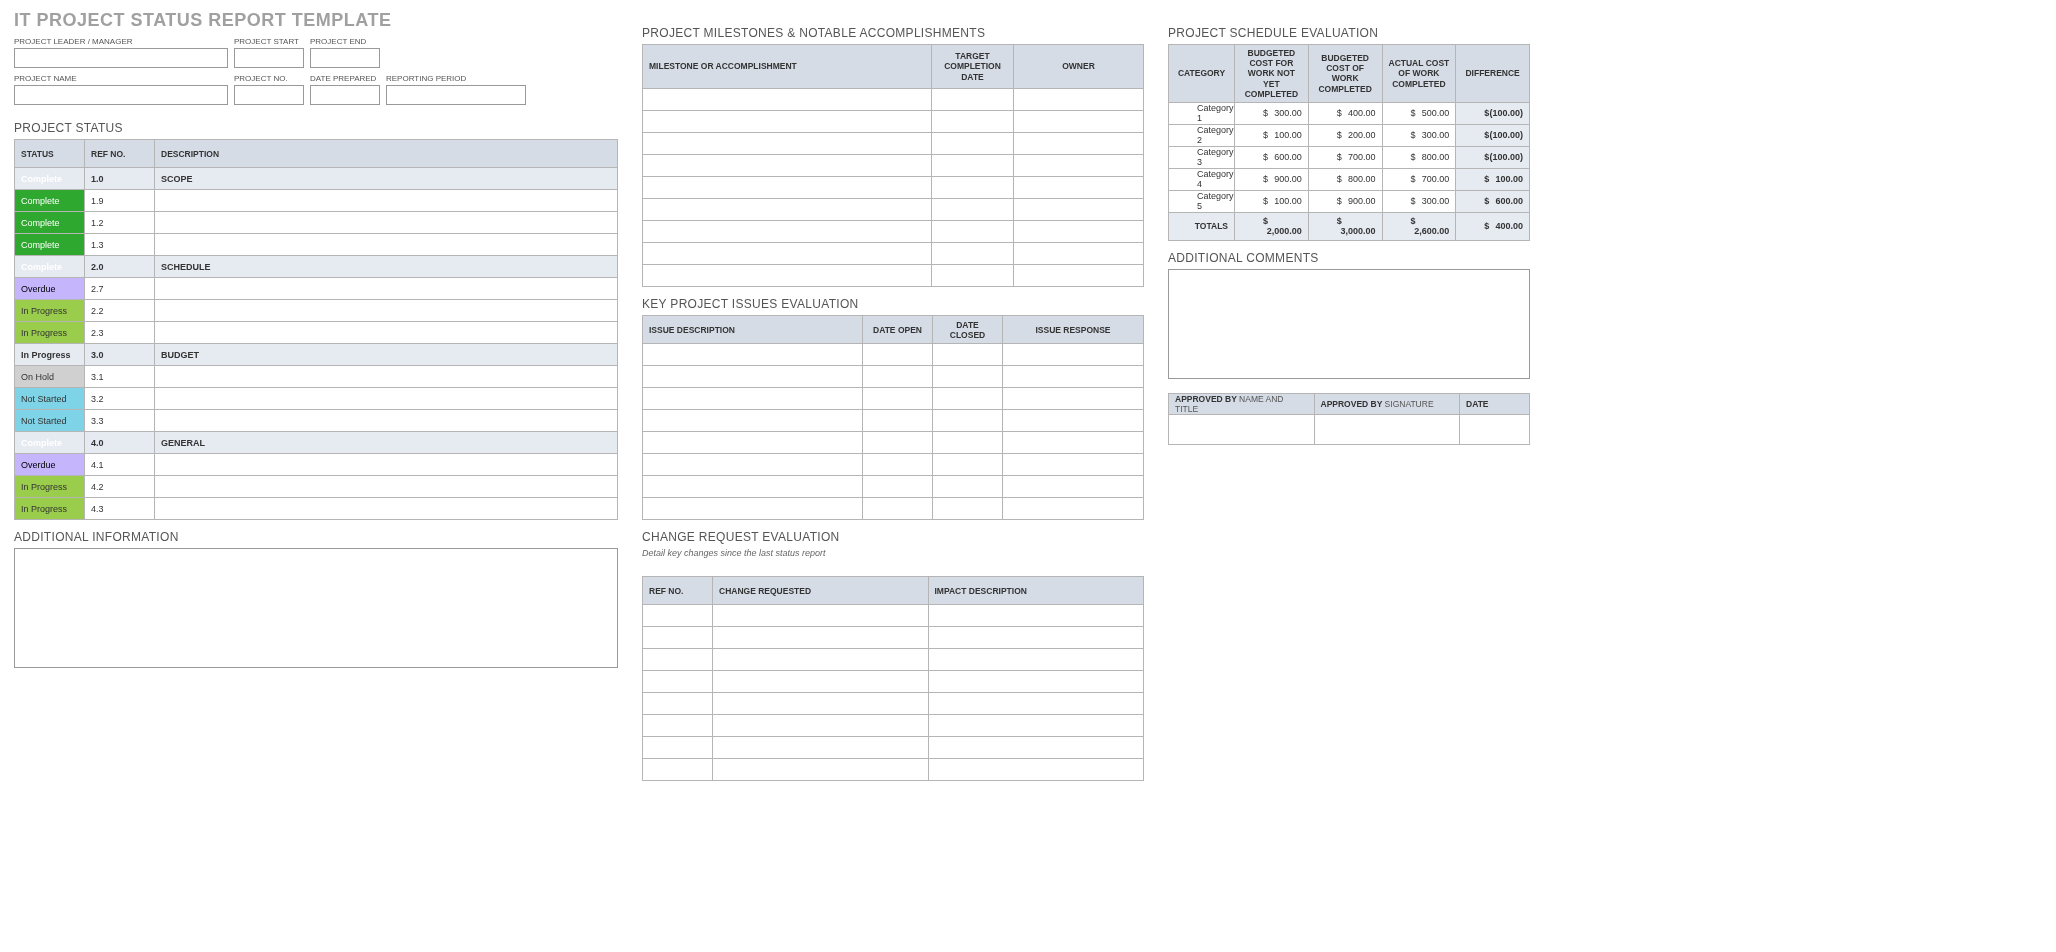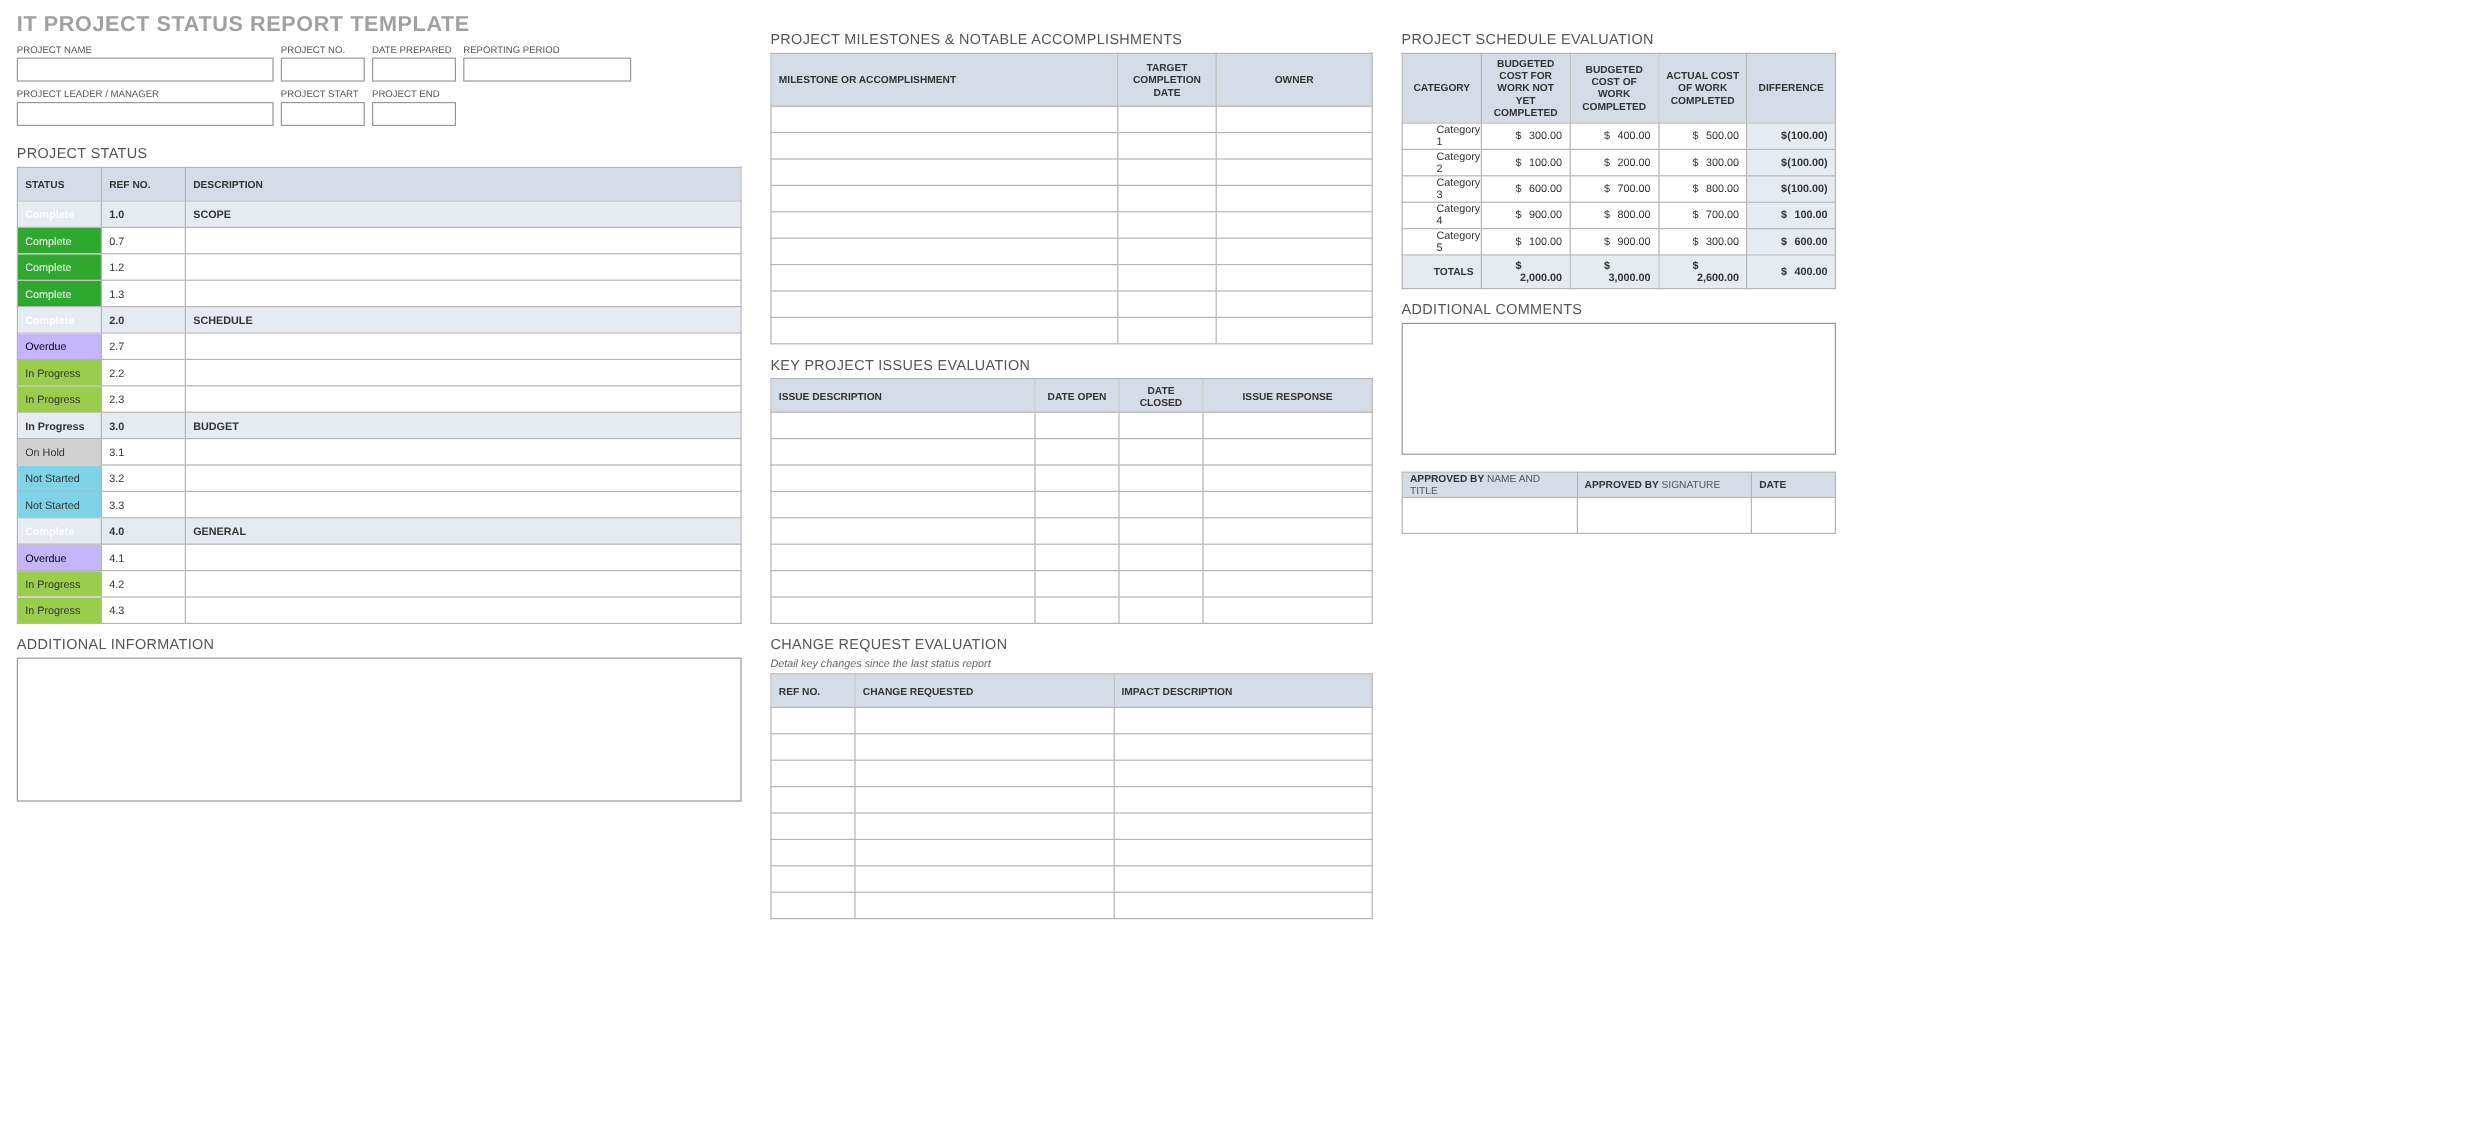--- a/index.html
+++ b/index.html
@@ -32,21 +32,21 @@
     font-size: 12px;
     font-weight: 400;
     color: #555;
     letter-spacing: 0.3px;
     margin: 10px 0 4px 0;
   }
   .subtitle {
     font-size: 9px;
     font-style: italic;
     color: #666;
-    margin-bottom: 3px;
+    margin-bottom: 18px;
   }
 
   
   .info-row { display: flex; gap: 6px; margin-bottom: 6px; }
   .info-field { display: flex; flex-direction: column; }
   .info-label { font-size: 8px; color: #555; margin-bottom: 2px; }
   .info-box { border: 0.75px solid #999; height: 20px; background: #fff; }
 
   
   table { border-collapse: collapse; width: 100%; table-layout: fixed; }
@@ -104,48 +104,48 @@
 </head>
 <body>
 
 <div class="page">
 
   <div class="col col1">
     <h1 class="title">IT PROJECT STATUS REPORT TEMPLATE</h1>
 
     <div class="info-row">
       <div class="info-field" style="width:214px">
+        <span class="info-label">PROJECT LEADER / MANAGER</span>
+        <div class="info-box"></div>
+      </div>
+      <div class="info-field" style="width:70px">
+        <span class="info-label">PROJECT START</span>
+        <div class="info-box"></div>
+      </div>
+      <div class="info-field" style="width:70px">
+        <span class="info-label">PROJECT END</span>
+        <div class="info-box"></div>
+      </div>
+    </div>
+
+    <div class="info-row">
+      <div class="info-field" style="width:214px">
         <span class="info-label">PROJECT NAME</span>
         <div class="info-box"></div>
       </div>
       <div class="info-field" style="width:70px">
         <span class="info-label">PROJECT NO.</span>
         <div class="info-box"></div>
       </div>
       <div class="info-field" style="width:70px">
         <span class="info-label">DATE PREPARED</span>
         <div class="info-box"></div>
       </div>
       <div class="info-field" style="width:140px">
         <span class="info-label">REPORTING PERIOD</span>
-        <div class="info-box"></div>
-      </div>
-    </div>
-
-    <div class="info-row">
-      <div class="info-field" style="width:214px">
-        <span class="info-label">PROJECT LEADER / MANAGER</span>
-        <div class="info-box"></div>
-      </div>
-      <div class="info-field" style="width:70px">
-        <span class="info-label">PROJECT START</span>
-        <div class="info-box"></div>
-      </div>
-      <div class="info-field" style="width:70px">
-        <span class="info-label">PROJECT END</span>
         <div class="info-box"></div>
       </div>
     </div>
 
     <h2 class="section-title">PROJECT STATUS</h2>
     <table>
       <colgroup>
           <col style="width:70px">
           <col style="width:70px">
           <col>
@@ -158,21 +158,21 @@
       </tr>
         </thead>
       <tbody id="ps-body">
           <tr class="bold-row">
             <td class="st-complete">Complete</td>
             <td>1.0</td>
             <td>SCOPE</td>
           </tr>
           <tr>
             <td class="st-complete">Complete</td>
-            <td>0.7</td>
+            <td>1.9</td>
             <td></td>
           </tr>
           <tr>
             <td class="st-complete">Complete</td>
             <td>1.2</td>
             <td></td>
           </tr>
           <tr>
             <td class="st-complete">Complete</td>
             <td>1.3</td>

